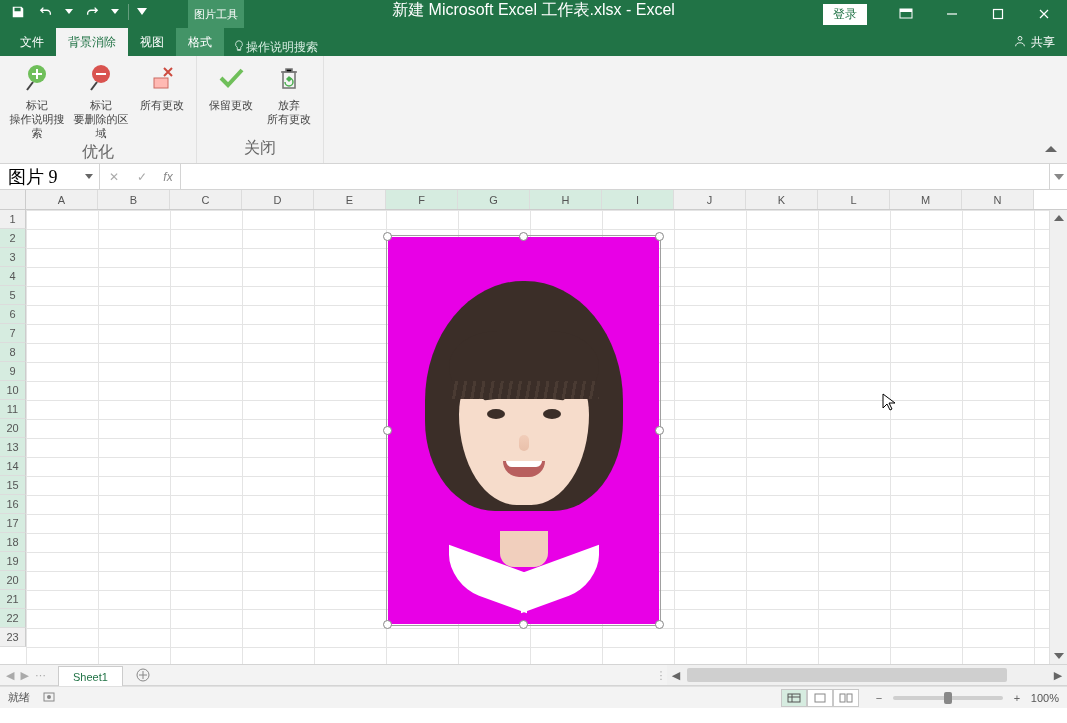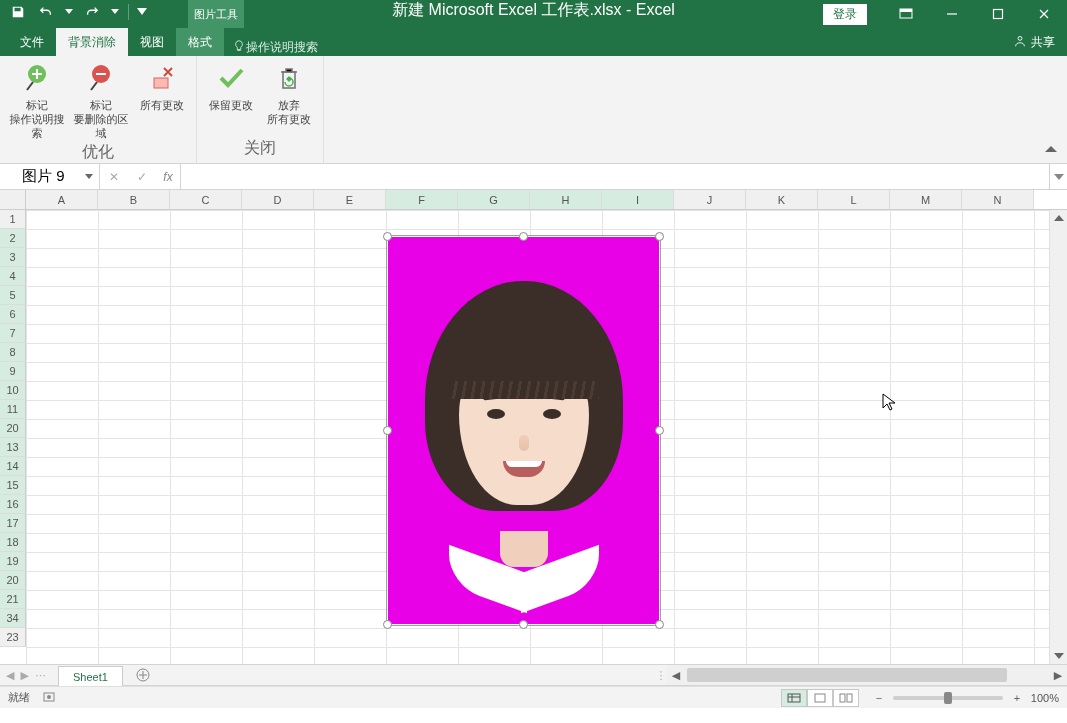--- a/index.html
+++ b/index.html
@@ -31,21 +31,21 @@
 .rgrp-body { display:flex; gap:2px; flex:1;justify-content:flex-end;}
 .rgrp-label { font-size:16px; color:#666; padding:2px 0 4px 0;}
 .rbtn { display:flex; flex-direction:column; align-items:center; justify-content:flex-start; width:62px; padding:2px 2px 0 2px; cursor:pointer; font-size:11px; color:#444; text-align:center; line-height:14px;}
 .rbtn.w-narrow { width:56px;}
 .rbtn-icon { width:32px; height:32px; margin-bottom:4px;}
 .collapse-ribbon { position:absolute; right:6px; bottom:4px; width:20px; height:20px; display:flex; align-items:center; justify-content:center; cursor:pointer; color:#666;}
 
 
 .formula-bar { height:26px; border-bottom:1px solid #d4d4d4; display:flex; align-items:stretch; font-size:12px;}
 .name-box { width:100px; border-right:1px solid #d4d4d4; display:flex; align-items:center;}
-.name-box input { border:none; outline:none; width:80px; padding-left:22px; font-size:15px; background:transparent;}
+.name-box input { border:none; outline:none; width:80px; padding-left:8px; font-size:18px; background:transparent;font-family:Liberation Serif, serif;}
 .name-dd { width:18px; display:flex; align-items:center; justify-content:center; cursor:pointer; color:#666;}
 .fx-area { display:flex; align-items:center; border-right:1px solid #d4d4d4;}
 .fx-btn { width:28px; display:flex; align-items:center; justify-content:center; color:#aaa; cursor:pointer; height:100%;}
 .fx-label { width:24px; display:flex; align-items:center; justify-content:center; color:#888; font-style:italic; cursor:pointer;}
 .formula-input { flex:1; display:flex; align-items:center;}
 .formula-input input { border:none; outline:none; width:100%; padding-left:6px; font-size:12px;}
 .formula-expand { width:18px; display:flex; align-items:center; justify-content:center; border-left:1px solid #d4d4d4; cursor:pointer; color:#888;}
 
 
 .sheet-area { position:relative; height:474px; background:#fff; display:flex; flex-direction:column;}
@@ -321,21 +321,21 @@
         <div class="row-header hl">20</div>
         <div class="row-header hl">13</div>
         <div class="row-header hl">14</div>
         <div class="row-header hl">15</div>
         <div class="row-header hl">16</div>
         <div class="row-header hl">17</div>
         <div class="row-header hl">18</div>
         <div class="row-header hl">19</div>
         <div class="row-header hl">20</div>
         <div class="row-header hl">21</div>
-        <div class="row-header hl">34</div>
+        <div class="row-header hl">22</div>
         <div class="row-header">23</div>
       </div>
     <div class="cells">
       <div class="sel-image" style="background: rgb(232, 0, 230);">
         <div class="face">
           <div class="hair-back"></div>
           <div class="neck"></div>
           <div class="collar"></div>
           <div class="face-skin">
             <div class="brow l"></div>

